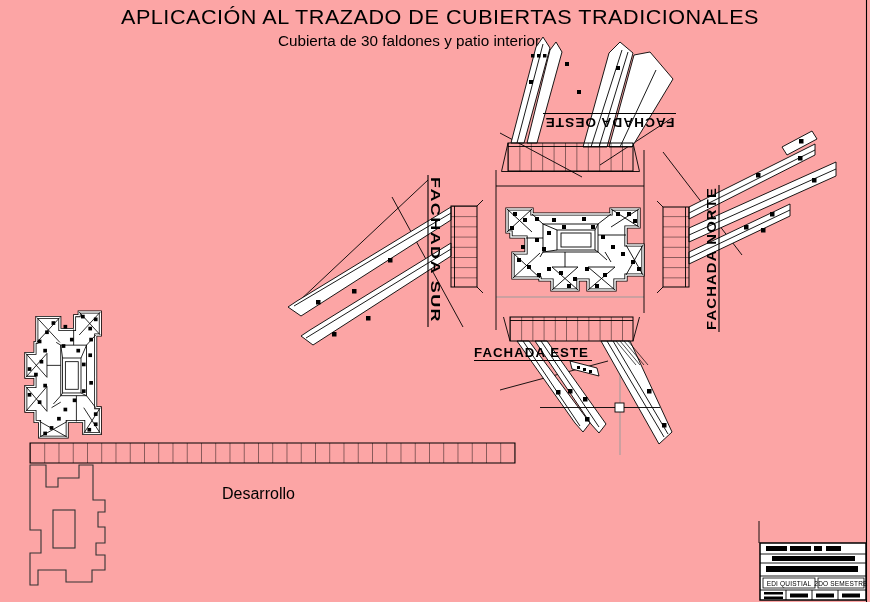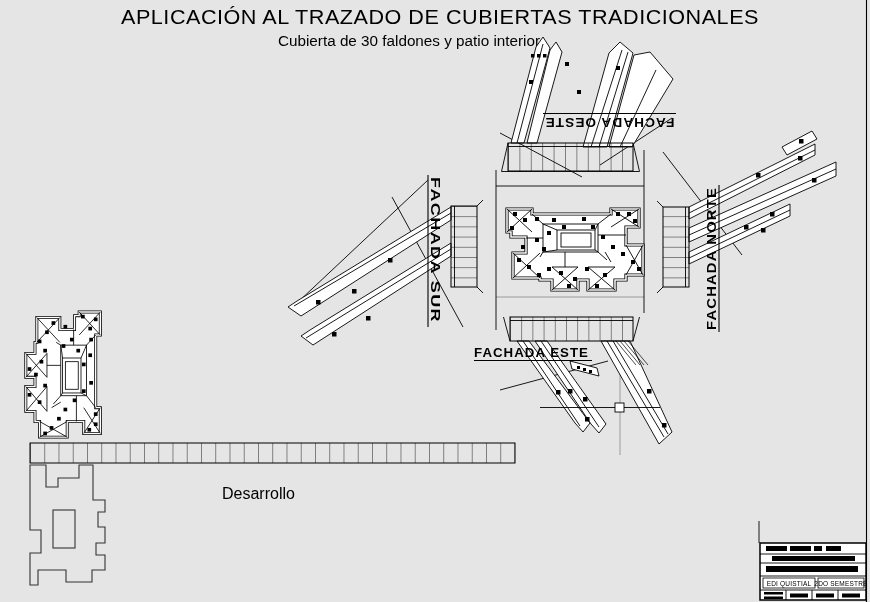--- a/index.html
+++ b/index.html
@@ -1,17 +1,17 @@
 <!DOCTYPE html>
 <html><head>
 <meta charset="utf-8">
 <style>
   html,body{margin:0;padding:0;background:#fff;}
   .canvas{
-    position:relative;width:870px;height:602px;background:#e5e5e5;overflow:hidden;
+    position:relative;width:870px;height:602px;background:#fca5a5;overflow:hidden;
     font-family:"Liberation Sans", sans-serif;
   }
   svg text{fill:#000;}
   .t-title{font-size:21px;letter-spacing:.5px;}
   .t-sub{font-size:14px;}
   .t-fachada{font-size:12.5px;font-weight:bold;letter-spacing:1px;}
   .t-este{font-size:13px;font-weight:bold;letter-spacing:1px;}
   .t-des{font-size:16px;}
   .t-block{font-size:6.5px;letter-spacing:.2px;}
   .ln{stroke:#000;stroke-width:0.9;fill:none;}

